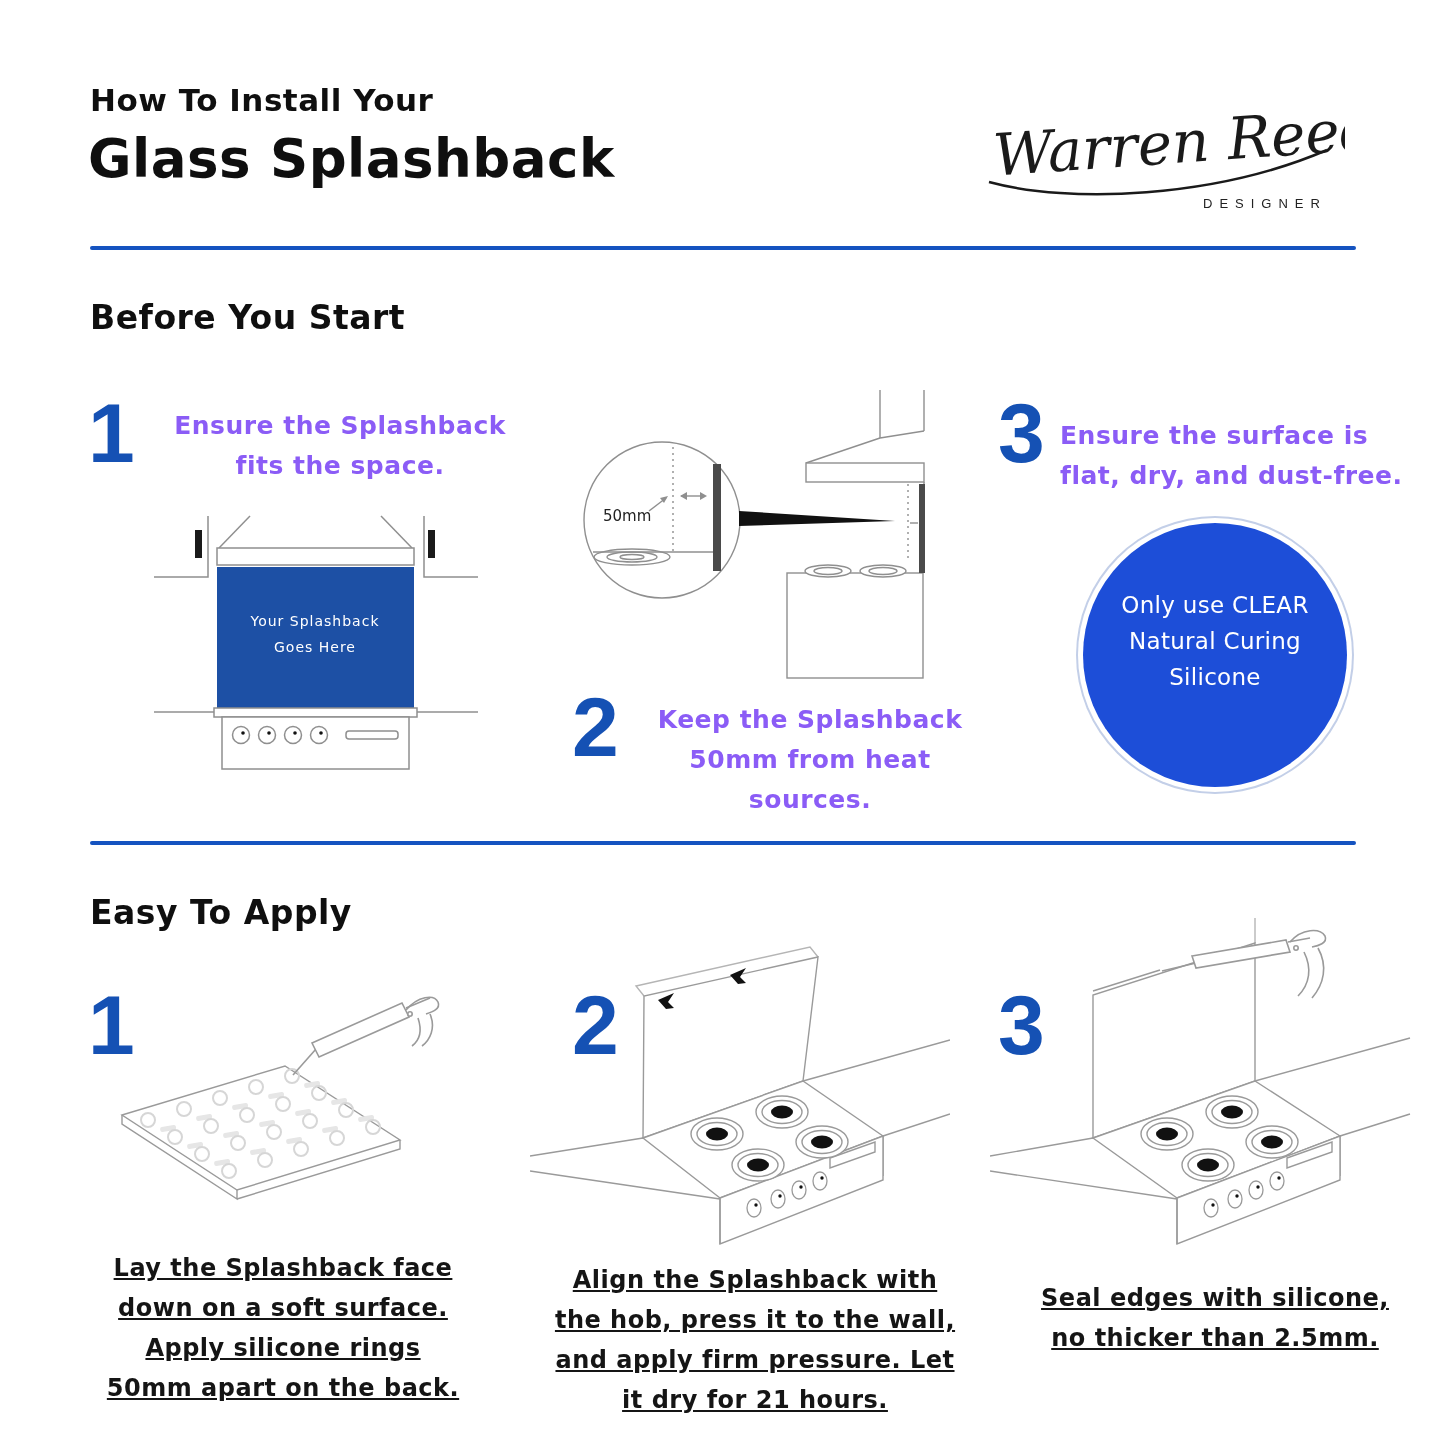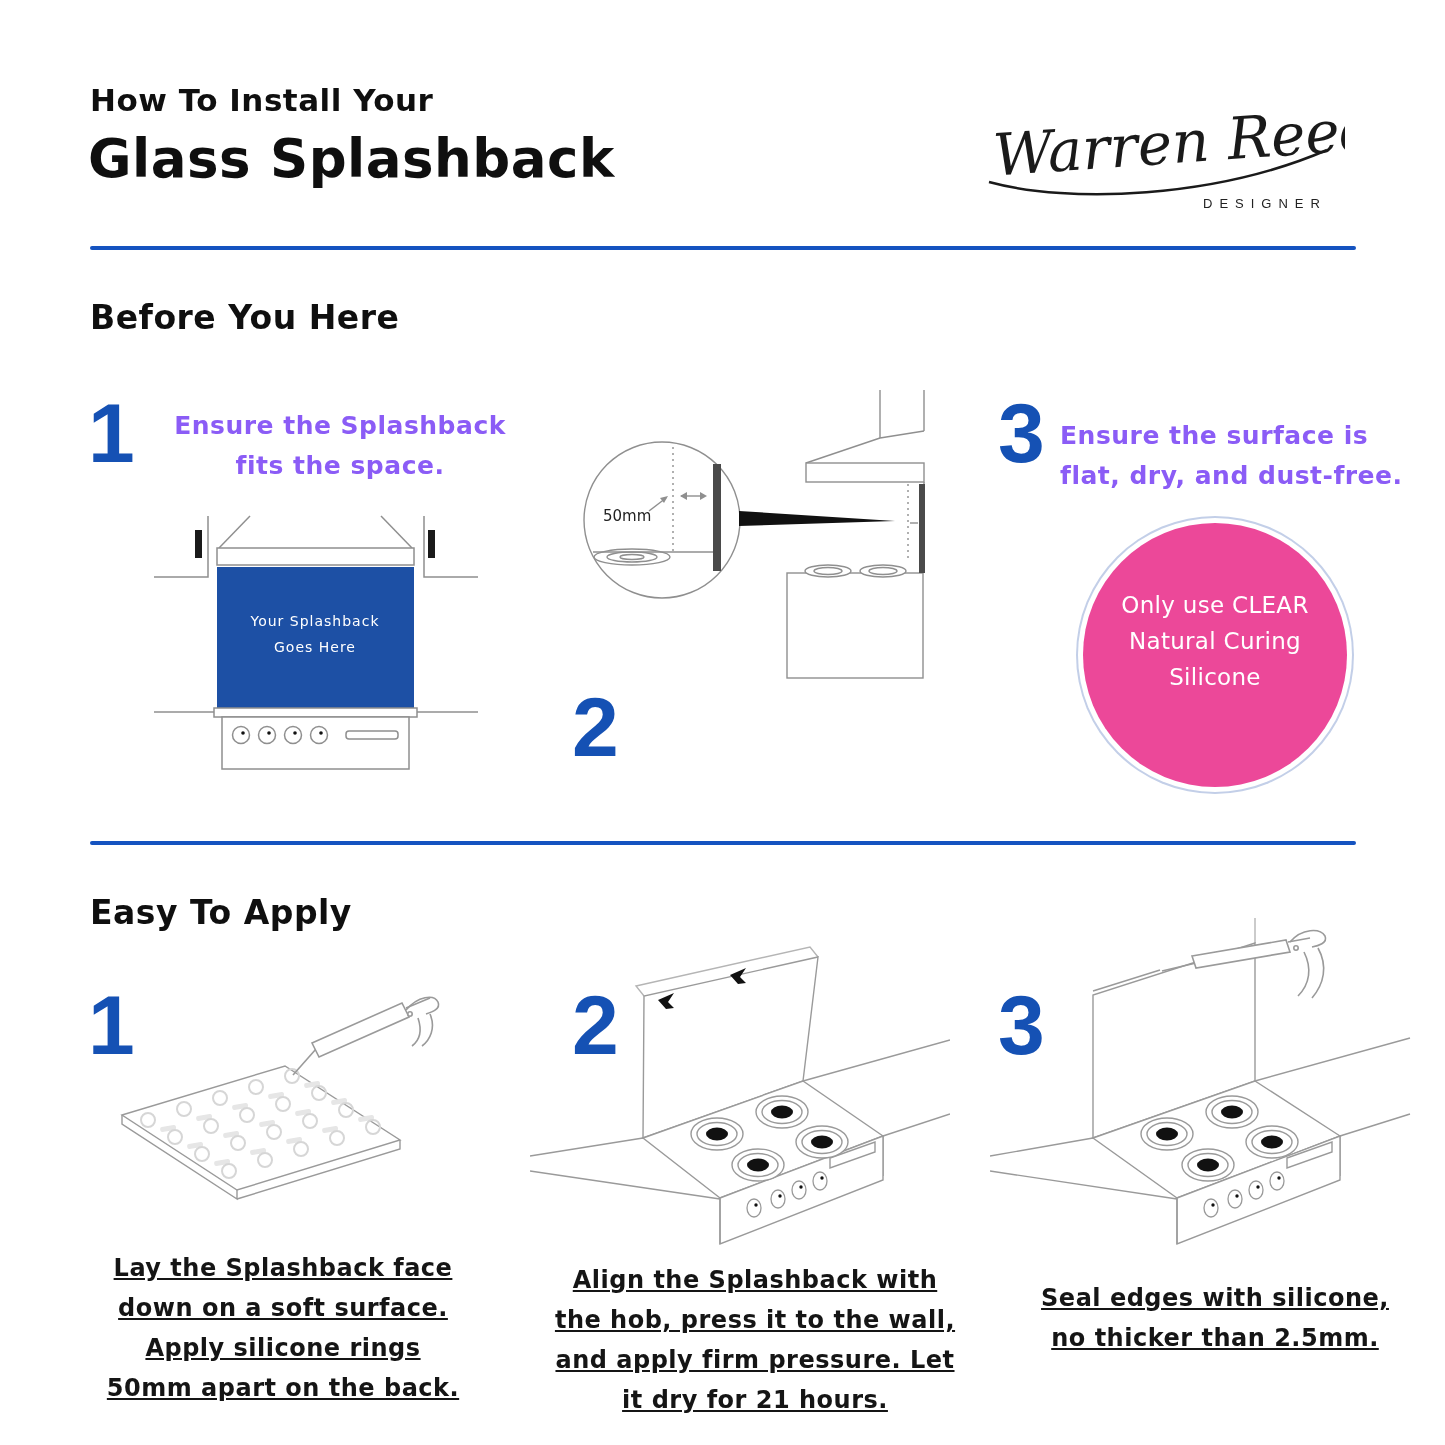--- a/index.html
+++ b/index.html
@@ -10,21 +10,21 @@
   .title-big{font-size:53px;font-weight:bold;letter-spacing:.5px;color:#0f0f0f;}
   .section-h{font-size:33px;font-weight:bold;letter-spacing:.5px;color:#0f0f0f;}
   .divider{height:4px;background:#1553c0;border-radius:2px;}
   .num{font-weight:bold;font-size:84px;line-height:.9;color:#1551b4;
        font-family:"Liberation Sans",sans-serif;}
   .step-text{font-size:25px;font-weight:bold;line-height:40px;letter-spacing:.5px;
              white-space:pre-line;color:#8b5cf6;}
   .center{text-align:center;}
   .caption{font-size:24px;font-weight:bold;line-height:40px;letter-spacing:.5px;
            white-space:pre-line;text-align:center;color:#151515;text-decoration:underline;}
-  .circle-note{background:#ec4899;border-radius:50%;
+  .circle-note{background:#1d4ed8;border-radius:50%;
                box-shadow:0 0 0 5px #ffffff,0 0 0 7px #c3cfe8;
                display:flex;align-items:center;justify-content:center;}
   .circle-note .txt{color:#ffffff;font-size:23px;line-height:36px;text-align:center;
                     white-space:pre-line;letter-spacing:.3px;transform:translateY(-14px);}
   svg{display:block;}
   .sig-name{font-family:"DejaVu Serif",serif;font-style:italic;font-size:58px;fill:#1a1a1a;}
   .sig-sub{font-family:"Liberation Sans",sans-serif;font-size:13px;letter-spacing:7px;fill:#222;}
   .svg-label{font-family:"DejaVu Sans",sans-serif;fill:#ffffff;font-size:14px;letter-spacing:1px;}
   .svg-meas{font-family:"DejaVu Sans",sans-serif;fill:#222;font-size:15px;}
 </style>
@@ -39,21 +39,21 @@
   <svg class="abs" style="left:975px;top:66px;" width="370" height="160" viewBox="0 0 370 160">
     <g transform="rotate(-4 185 80)">
       <text class="sig-name" x="18" y="98">Warren Reed</text>
     </g>
     <path d="M14,116 C95,138 240,132 352,84" stroke="#1a1a1a" stroke-width="2.5" fill="none"></path>
     <text class="sig-sub" x="228" y="142">DESIGNER</text>
   </svg>
 
   <div class="abs divider" style="left:90px;top:246px;width:1266px;"></div>
 
-  <div class="abs section-h" style="left:90px;top:298px;">Before You Here</div>
+  <div class="abs section-h" style="left:90px;top:298px;">Before You Start</div>
 
   <div class="abs num" style="left:88px;top:396px;">1</div>
   <div class="abs step-text center" style="left:160px;top:406px;width:360px;">Ensure the Splashback
 fits the space.</div>
 
   <svg class="abs" style="left:140px;top:492px;" width="410" height="290" viewBox="0 0 410 290">
     <g stroke="#8f8f8f" stroke-width="1.5" fill="none">
 
       <polyline points="14,85 68,85 68,24"></polyline>
 
@@ -121,20 +121,23 @@
       <ellipse cx="278" cy="181" rx="23" ry="6" fill="#ffffff"></ellipse>
       <ellipse cx="278" cy="181" rx="14" ry="3.5" fill="#ffffff"></ellipse>
       <ellipse cx="333" cy="181" rx="23" ry="6" fill="#ffffff"></ellipse>
       <ellipse cx="333" cy="181" rx="14" ry="3.5" fill="#ffffff"></ellipse>
       <line x1="360" y1="133" x2="368" y2="133"></line>
     </g>
     <rect x="369" y="94" width="6" height="89" fill="#4a4a4a"></rect>
   </svg>
 
   <div class="abs num" style="left:572px;top:690px;">2</div>
+  <div class="abs step-text center" style="left:645px;top:700px;width:330px;">Keep the Splashback
+50mm from heat
+sources.</div>
 
   <div class="abs num" style="left:998px;top:396px;">3</div>
   <div class="abs step-text" style="left:1060px;top:406px;width:370px;margin-top:10px;">Ensure the surface is
 flat, dry, and dust-free.</div>
 
   <div class="abs circle-note" style="left:1083px;top:523px;width:264px;height:264px;">
     <div class="txt">Only use CLEAR
 Natural Curing
 Silicone</div>
   </div>

